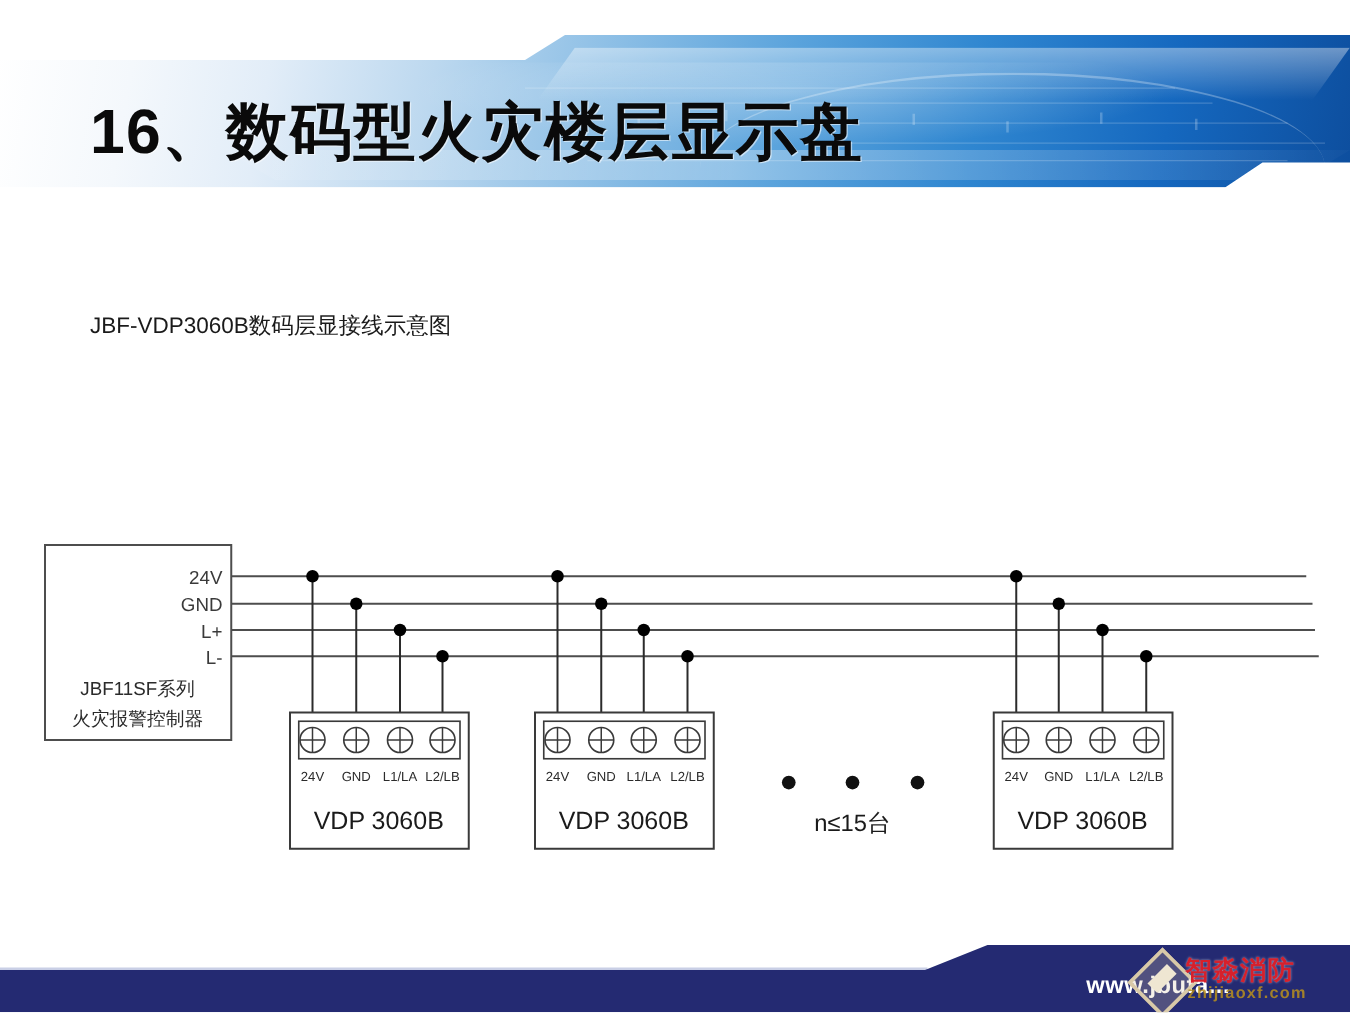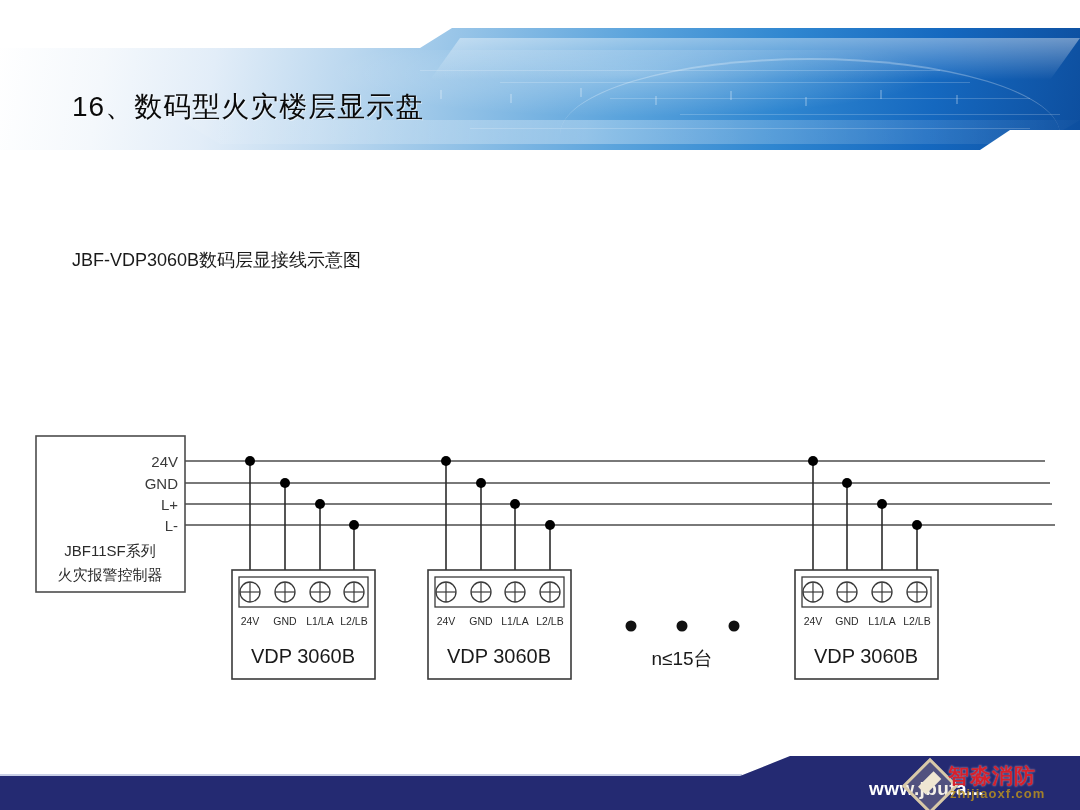--- a/index.html
+++ b/index.html
@@ -45,22 +45,22 @@
   .band-lines i{position:absolute;display:block;background:rgba(255,255,255,.55);height:1px;}
   .band-ticks{position:absolute;left:400px;top:60px;width:680px;height:40px;pointer-events:none;opacity:.30;}
   .band-ticks i{position:absolute;display:block;width:2px;height:9px;background:rgba(255,255,255,.75);}
   .band-low{
     position:absolute;left:180px;bottom:6px;width:900px;height:24px;
     background:linear-gradient(90deg,rgba(255,255,255,.05),rgba(255,255,255,.30) 45%,rgba(255,255,255,.02));
     clip-path:polygon(0 0,900px 0,860px 24px,40px 24px);
     pointer-events:none;
   }
   .slide-title{
-    position:absolute;left:72px;top:88px;
-    font-size:28px;font-weight:normal;color:#0a0a0a;
+    position:absolute;left:72px;top:72px;
+    font-size:50px;font-weight:bold;color:#0a0a0a;
     letter-spacing:1px;white-space:nowrap;
     text-shadow:1px 1px 0 rgba(255,255,255,.55);
   }
 
   
   .subtitle{
     position:absolute;left:72px;top:248px;
     font-size:18px;color:#1a1a1a;white-space:nowrap;
   }
 

